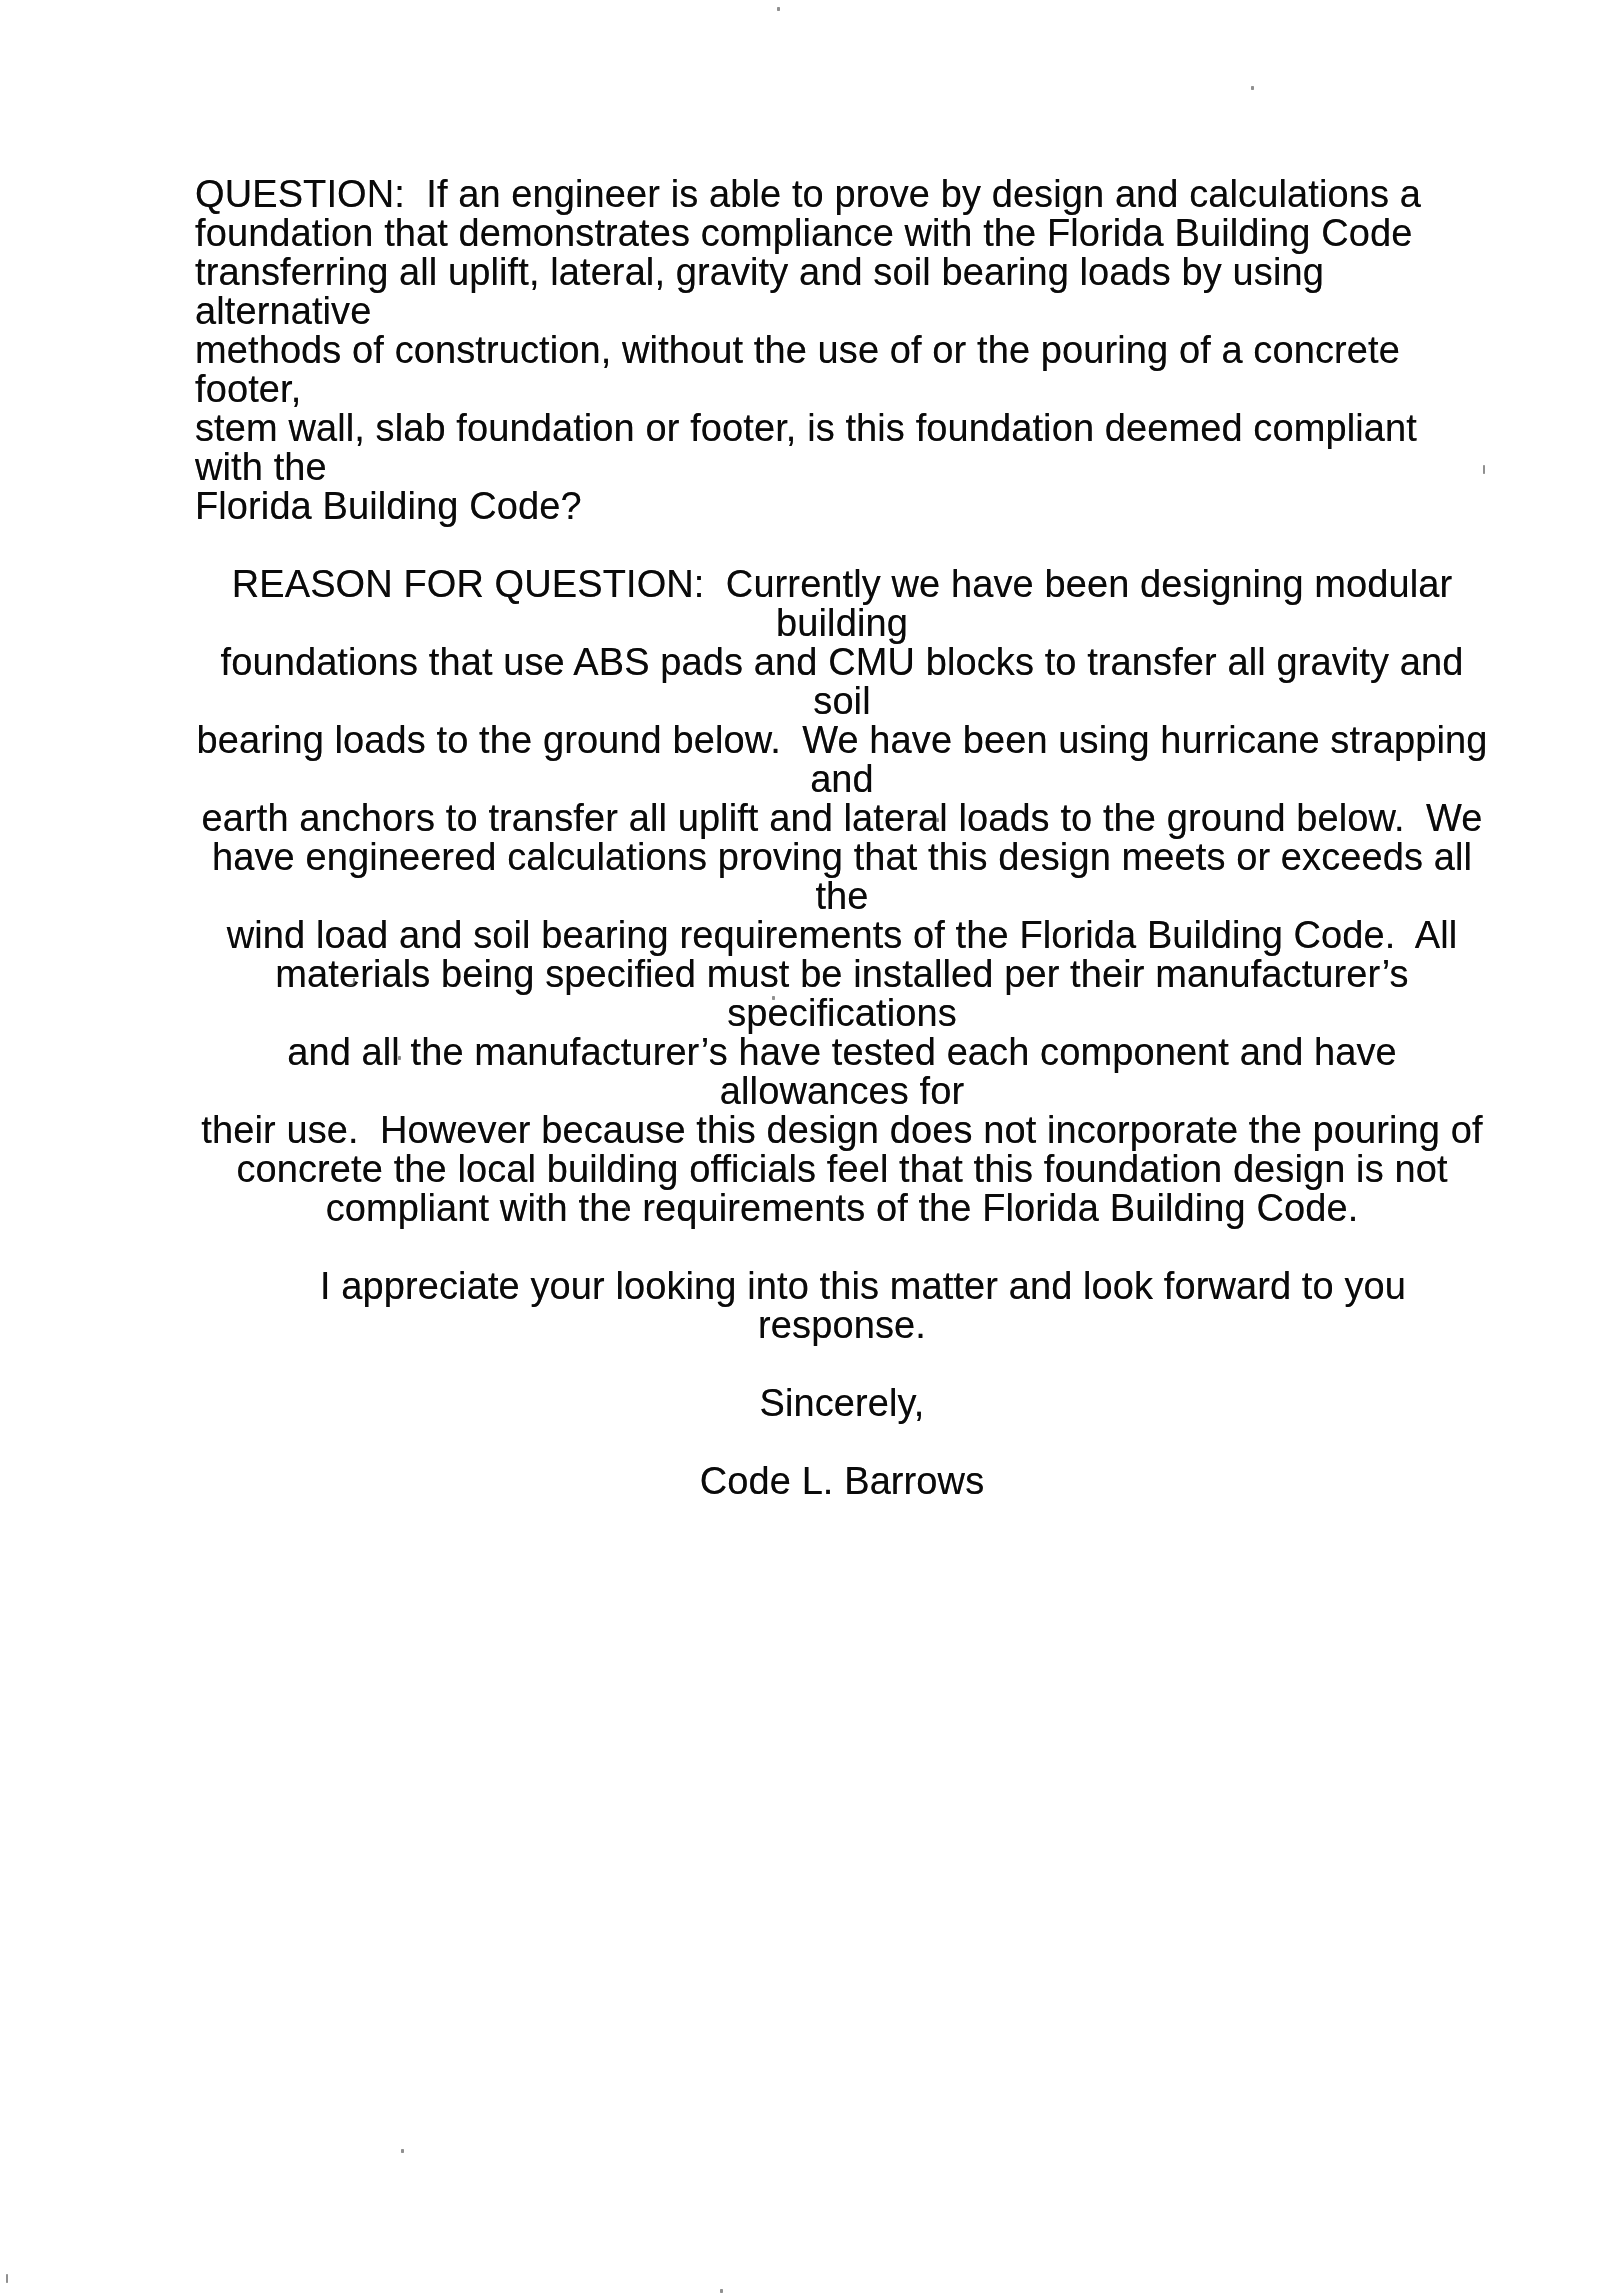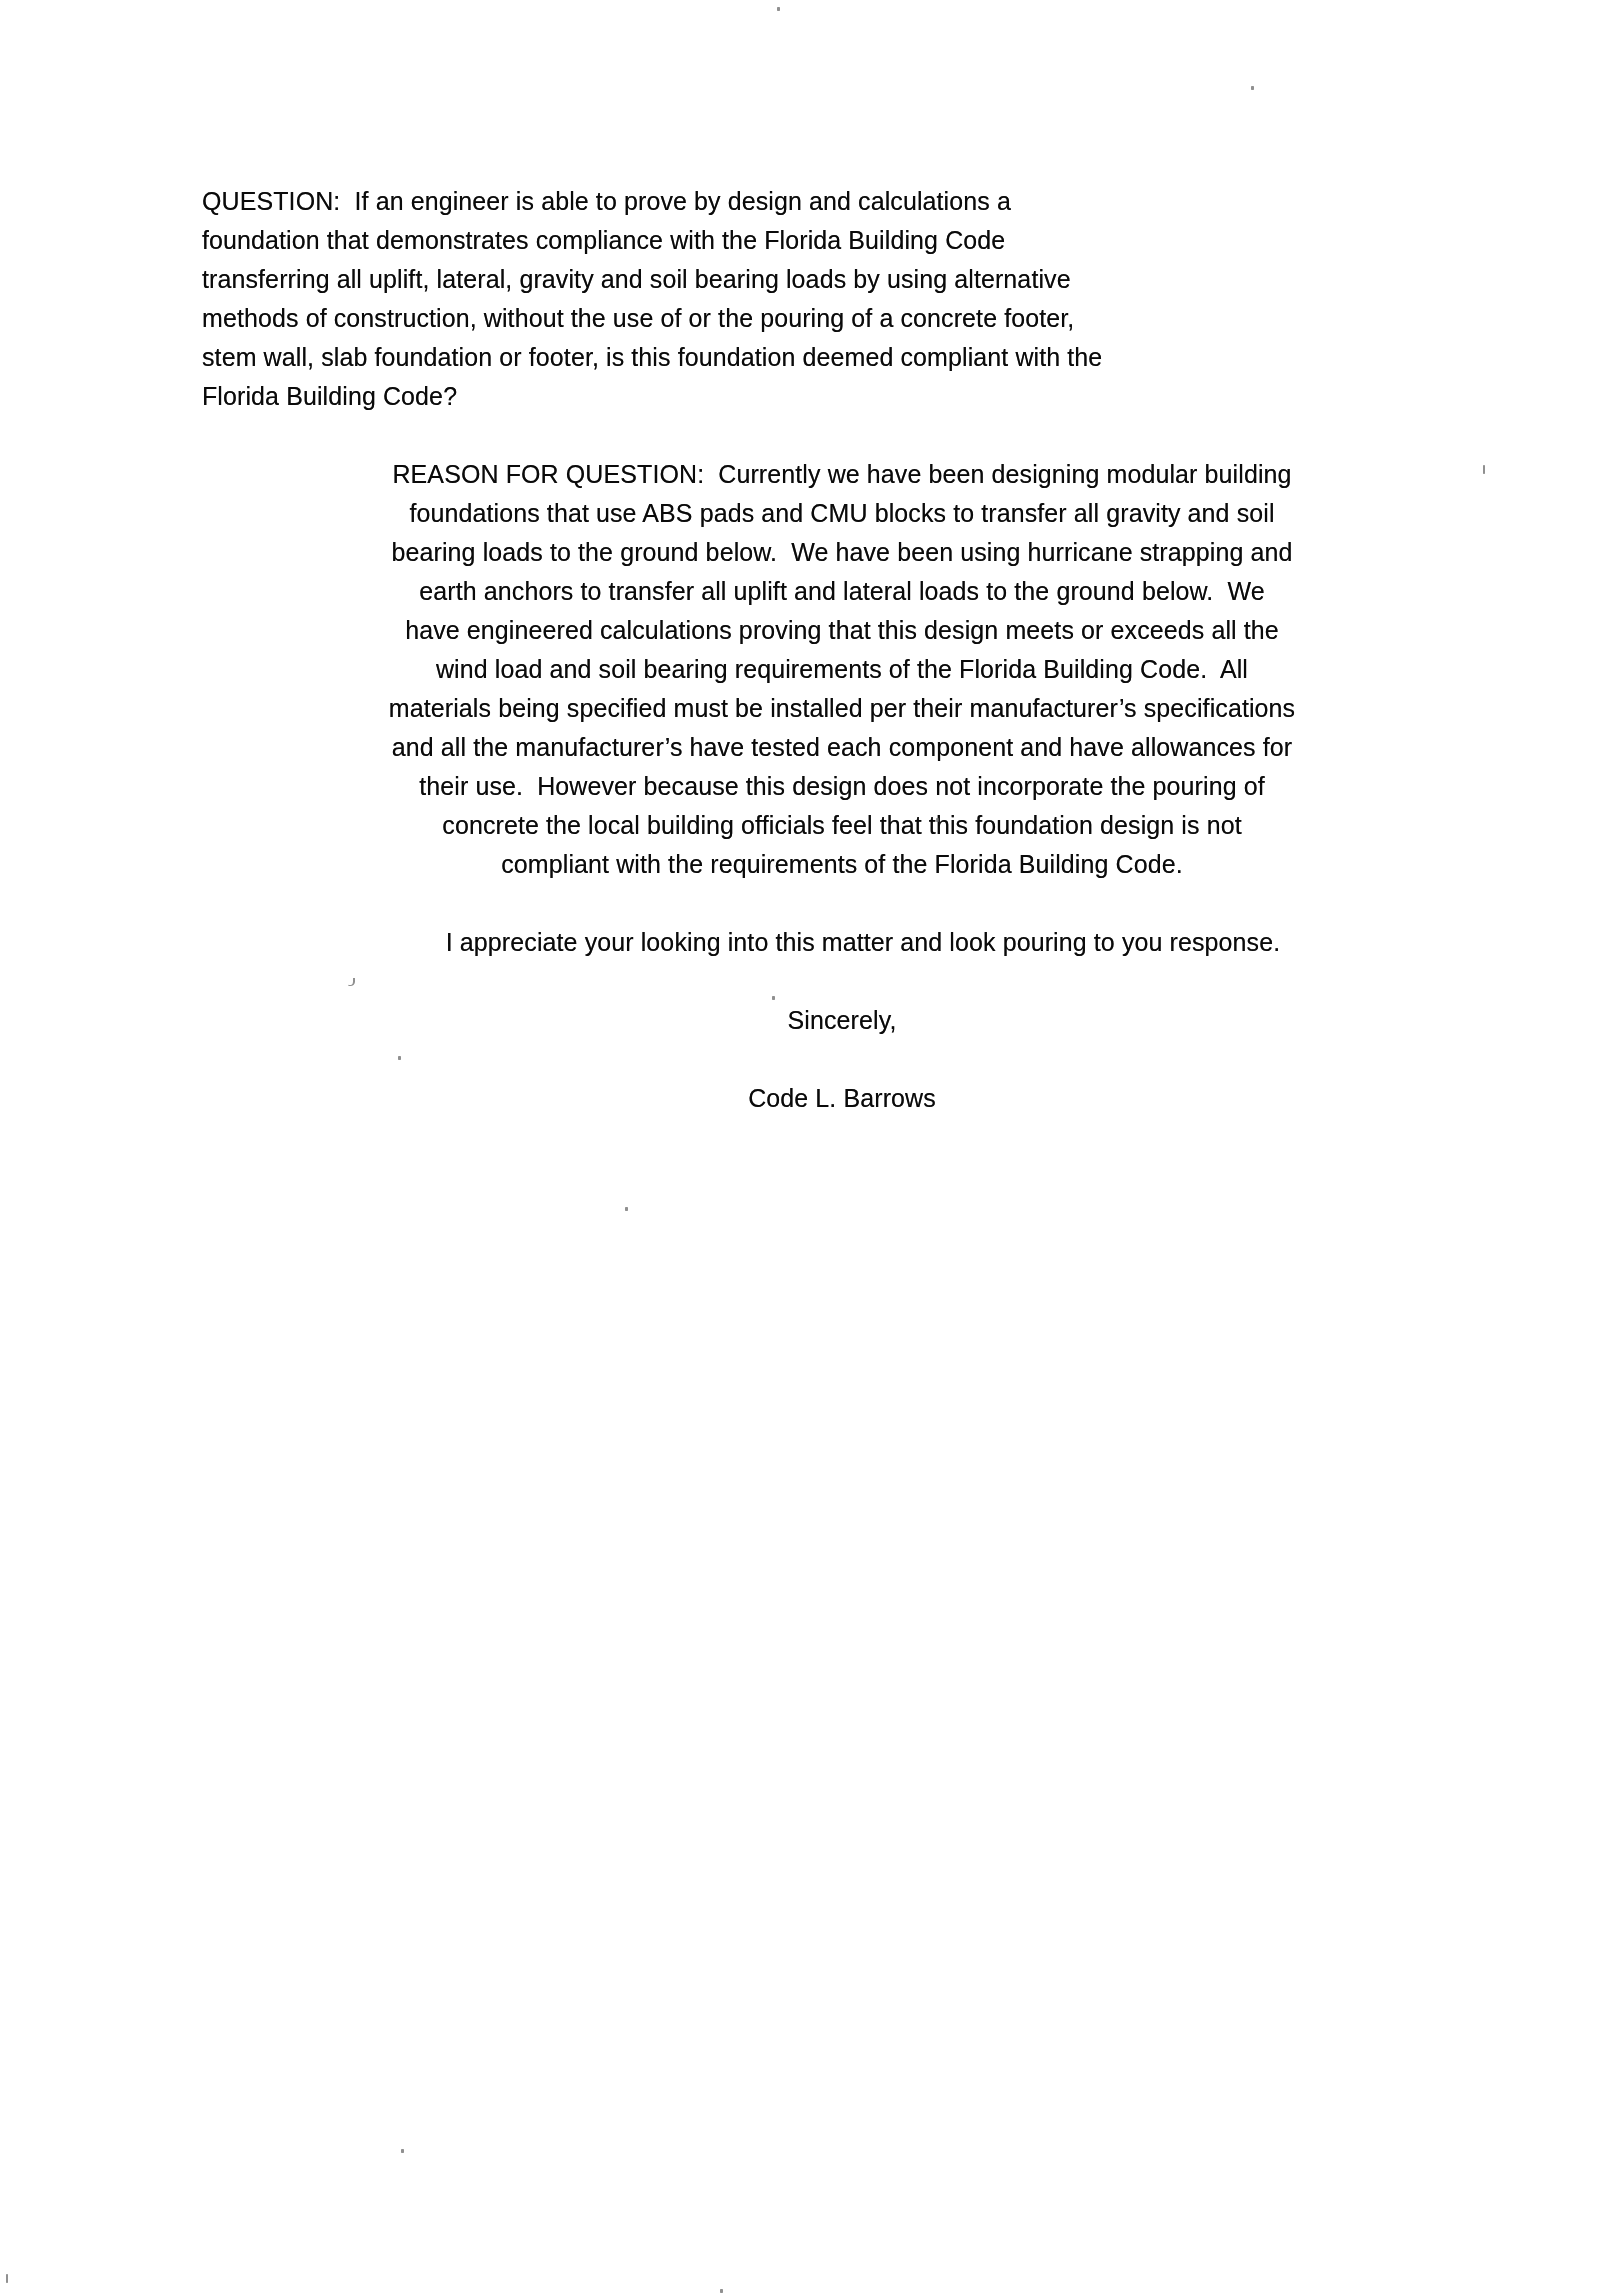--- a/index.html
+++ b/index.html
@@ -16,22 +16,22 @@
     font-family: "Liberation Sans", sans-serif;
     color: #0a0a0a;
   }
   .letter-body {
     position: absolute;
     left: 195px;
     top: 175px;
     width: 1294px;
   }
   .para {
-    margin: 7px;
-    font-size: 25px;
+    margin: 0;
+    font-size: 38px;
     line-height: 39px;
     letter-spacing: 0.1px;
     white-space: pre-wrap;
     color: #0a0a0a;
     
     text-shadow: 0 0 0.4px rgba(0,0,0,0.55);
   }
   .para + .para { margin-top: 39px; text-align: center; }
   .closing-line {
     margin-top: 32px;
@@ -70,21 +70,21 @@
 bearing loads to the ground below.  We have been using hurricane strapping and
 earth anchors to transfer all uplift and lateral loads to the ground below.  We
 have engineered calculations proving that this design meets or exceeds all the
 wind load and soil bearing requirements of the Florida Building Code.  All
 materials being specified must be installed per their manufacturer’s specifications
 and all the manufacturer’s have tested each component and have allowances for
 their use.  However because this design does not incorporate the pouring of
 concrete the local building officials feel that this foundation design is not
 compliant with the requirements of the Florida Building Code.</p>
 
-    <p class="para closing-line">I appreciate your looking into this matter and look pouring to you response.</p>
+    <p class="para closing-line">I appreciate your looking into this matter and look forward to you response.</p>
 
     <p class="para valediction">Sincerely,</p>
 
     <p class="para signature-name">Code L. Barrows</p>
 
   </div>
 
   <span class="speck dot" style="left:777px; top:7.3px;"></span>
   <span class="speck dot" style="left:1251px; top:86px;"></span>
   <span class="speck tick" style="left:1483px; top:465px;"></span>

